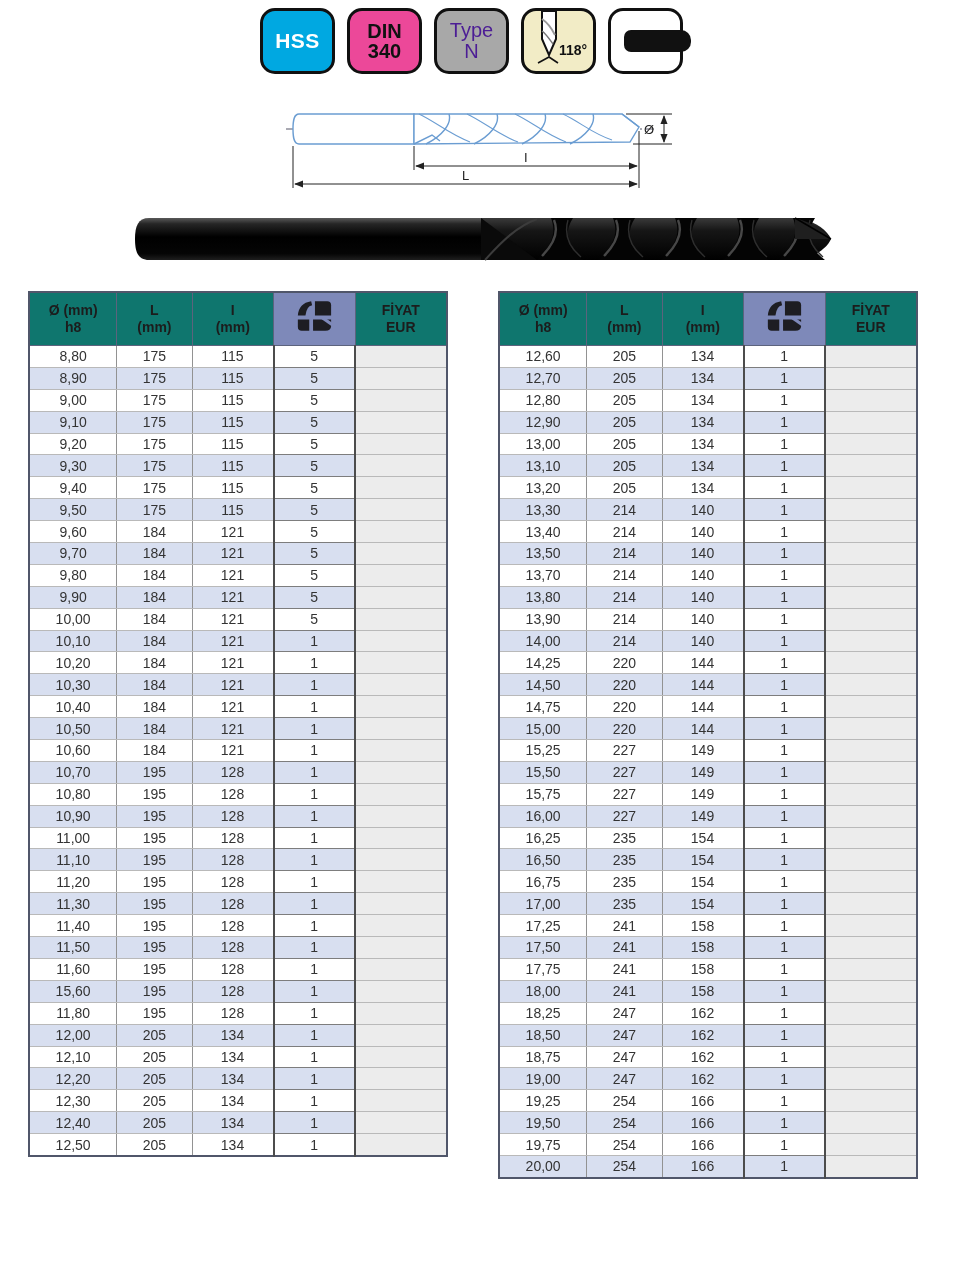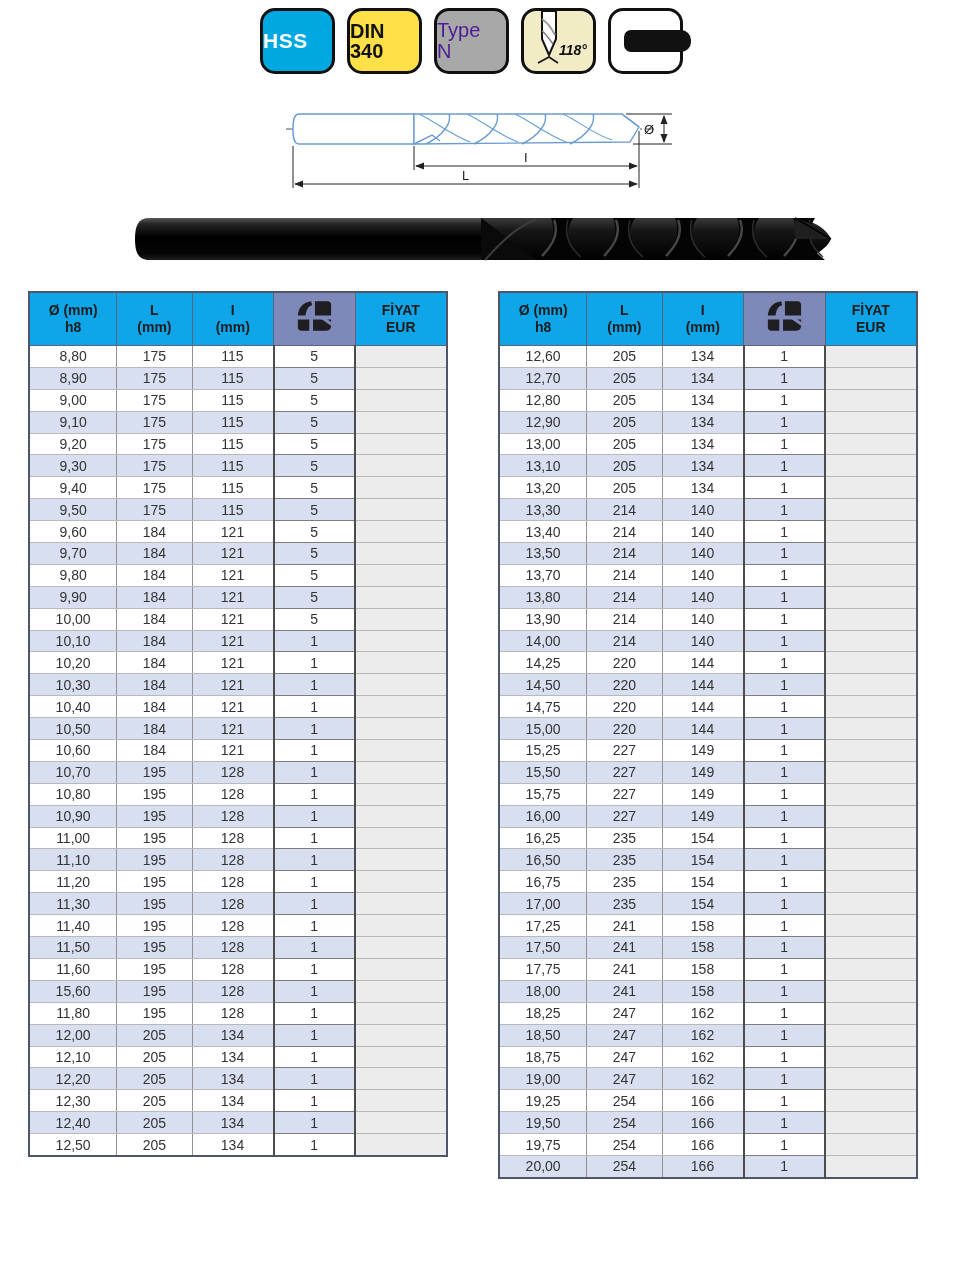--- a/index.html
+++ b/index.html
@@ -6,27 +6,27 @@
   .page {
     position:relative; width:955px; height:1262px; background:#ffffff;
     font-family:"Liberation Sans", sans-serif; overflow:hidden;
   }
 
   
   .badges { position:absolute; top:8px; left:260px; display:flex; gap:12px; }
   .badge {
     width:75px; height:66px; box-sizing:border-box;
     border:3px solid #101010; border-radius:15px;
-    display:flex; flex-direction:column; align-items:flex-start; justify-content:center;
+    display:flex; flex-direction:column; align-items:center; justify-content:center;
     position:relative;
   }
   .badge-hss  { background:#00a8e1; color:#ffffff; font-weight:bold; font-size:21px; letter-spacing:.5px; }
-  .badge-din  { background:#fde047; color:#111111; font-weight:bold; font-size:20px; line-height:1.0; }
+  .badge-din  { background:#ec4899; color:#111111; font-weight:bold; font-size:20px; line-height:1.0; }
   .badge-type { background:#a8a8a8; color:#4c1d95; font-size:20px; line-height:1.05; }
-  .badge-angle{ background:#f2ecc6;font-style:italic; }
+  .badge-angle{ background:#f2ecc6; }
   .badge-shank{ background:#ffffff; overflow:visible; }
   .shank-bar {
     position:absolute; left:13px; right:-11px; top:50%; height:22px;
     transform:translateY(-50%); background:#111111; border-radius:7px 10px 10px 7px;
   }
 
   
   .diagram { position:absolute; left:286px; top:96px; }
   .dim-text { font-family:"Liberation Sans", sans-serif; font-size:13px; fill:#222; }
 
@@ -35,21 +35,21 @@
 
   
   .price-table { position:absolute; top:291px; }
   .price-table.left  { left:28px; }
   .price-table.right { left:498px; }
   table {
     border-collapse:collapse; width:420px; table-layout:fixed;
     border:2px solid #50566a;
   }
   th {
-    background:#0ea5e9; color:#1c1c1c; font-size:14px; font-weight:bold;
+    background:#0f766e; color:#1c1c1c; font-size:14px; font-weight:bold;
     line-height:1.2; height:52px; border:1px solid #5c637d; padding:0;
   }
   th.icon-col { background:#7e89b9; }
   td {
     font-size:14px; color:#333333; text-align:center; height:20.9px; padding:0;
     border-top:1px solid #b9b9b9; border-bottom:1px solid #b9b9b9;
     border-left:1px solid #929292; border-right:1px solid #929292;
     background:#ffffff;
   }
   tbody tr:nth-child(even) td { background:#d8dff0; }

